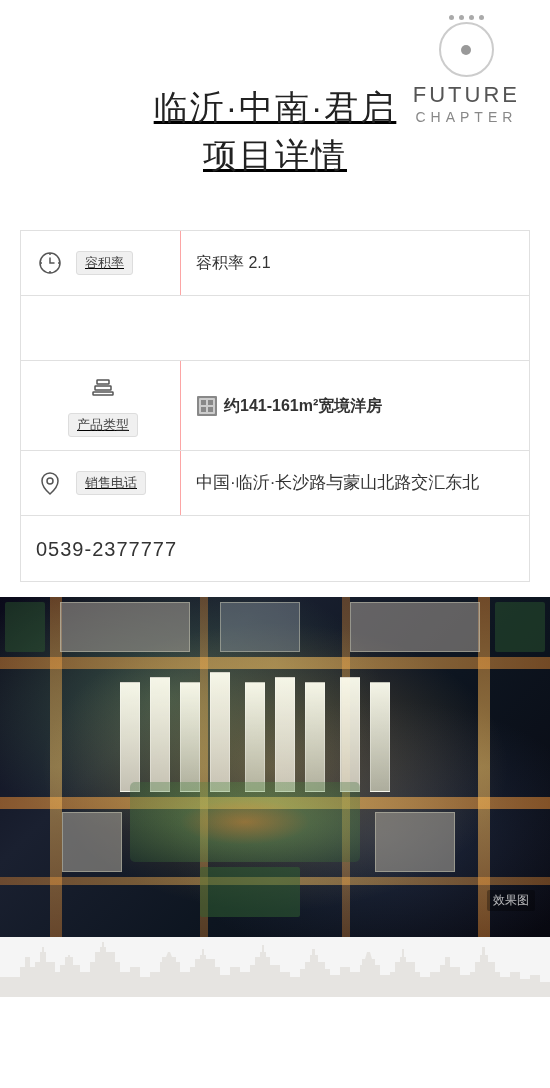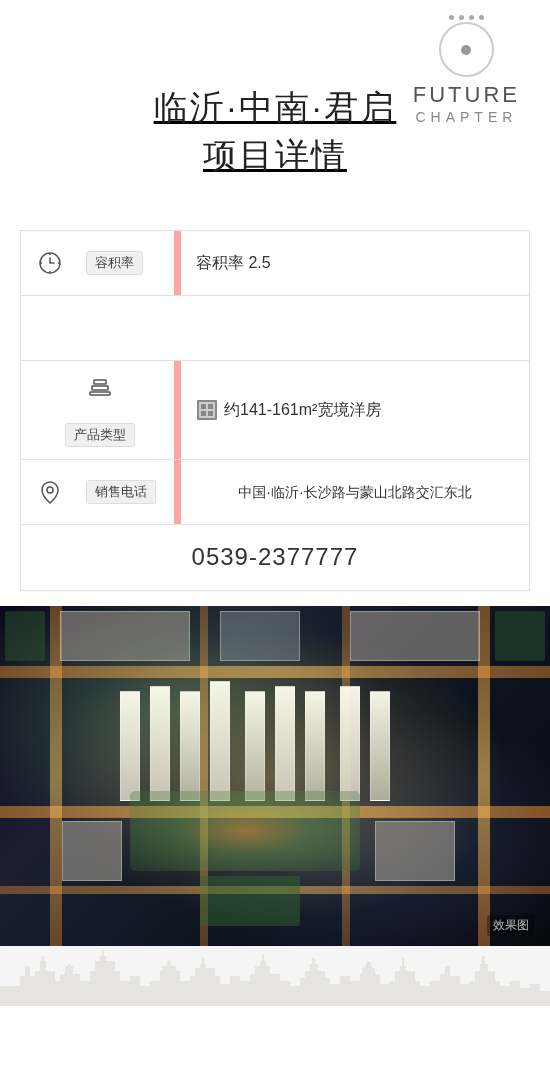--- a/index.html
+++ b/index.html
@@ -110,22 +110,23 @@
     .info-row:last-child {
       border-bottom: none;
     }
 
     .info-label {
       width: 160px;
       min-width: 160px;
       display: flex;
       align-items: center;
       padding: 12px 10px 12px 15px;
-      gap: 22px;
-      border-right: 7px solid #fca5a5;
+      gap: 12px;
+      border-right: 1px solid #fca5a5;
+      text-decoration: underline;
     }
 
     .icon-wrapper {
       width: 28px;
       height: 28px;
       display: flex;
       align-items: center;
       justify-content: center;
       flex-shrink: 0;
     }
@@ -156,20 +157,21 @@
 
     .product-item {
       display: flex;
       align-items: flex-start;
       gap: 6px;
       margin-bottom: 8px;
     }
 
     .product-item:last-child {
       margin-bottom: 0;
+      font-weight: bold;
     }
 
     
     .aerial-section {
       margin: 15px 0 0 0;
       position: relative;
       width: 550px;
       height: 340px;
       overflow: hidden;
     }
@@ -220,21 +222,21 @@
     }
 
     .green-area {
       position: absolute;
       background: rgba(60,120,60,0.6);
       border-radius: 2px;
     }
 
     .watermark {
       position: absolute;
-      bottom: 10px;
+      bottom: 26px;
       right: 15px;
       font-size: 12px;
       color: rgba(255,255,255,0.7);
       background: rgba(0,0,0,0.3);
       padding: 2px 6px;
       border-radius: 2px;
     }
 
     
     .skyline-section {
@@ -291,21 +293,21 @@
             <line x1="13" y1="3" x2="13" y2="5" stroke="#555" stroke-width="1.5"></line>
             <line x1="13" y1="21" x2="13" y2="23" stroke="#555" stroke-width="1.5"></line>
             <line x1="3" y1="13" x2="5" y2="13" stroke="#555" stroke-width="1.5"></line>
             <line x1="21" y1="13" x2="23" y2="13" stroke="#555" stroke-width="1.5"></line>
             <polyline points="13,8 13,13 17,13" stroke="#555" stroke-width="1.5" fill="none" stroke-linecap="round"></polyline>
           </svg>
         </div>
         <div class="label-tag">容积率</div>
       </div>
       <div class="info-value">
-        <span class="info-value-text">容积率 2.5</span>
+        <span class="info-value-text">容积率 2.1</span>
       </div>
     </div>
 
     <div class="info-row">
     </div>
 
     <div class="info-row" style="min-height:90px;">
       <div class="info-label" style="align-items:center;flex-direction:column;">
         <div class="icon-wrapper">
           <svg width="26" height="26" viewBox="0 0 26 26" fill="none">
@@ -335,27 +337,27 @@
       <div class="info-label">
         <div class="icon-wrapper">
           <svg width="26" height="26" viewBox="0 0 26 26" fill="none">
             <path d="M13 3 C8.5 3 5 6.5 5 11 C5 17 13 24 13 24 C13 24 21 17 21 11 C21 6.5 17.5 3 13 3 Z" stroke="#555" stroke-width="1.5" fill="none"></path>
             <circle cx="13" cy="11" r="3" stroke="#555" stroke-width="1.5" fill="none"></circle>
           </svg>
         </div>
         <div class="label-tag">销售电话</div>
       </div>
       <div class="info-value">
-        <span class="info-value-text" style="font-size:14px;text-align:center;">中国·临沂·长沙路与蒙山北路交汇东北</span>
+        <span class="info-value-text" style="font-size:17px;">中国·临沂·长沙路与蒙山北路交汇东北</span>
       </div>
     </div>
 
     <div class="info-row">
       <div class="info-value">
-        <span class="info-value-text" style="font-size:24px;font-weight:500;letter-spacing:1px;text-align:center;">0539-2377777</span>
+        <span class="info-value-text" style="font-size:20px;font-weight:500;letter-spacing:1px;">0539-2377777</span>
       </div>
     </div>
 
   </div>
 
   <div class="aerial-section">
     <div class="aerial-image">
 
       <div class="city-overlay">
 

